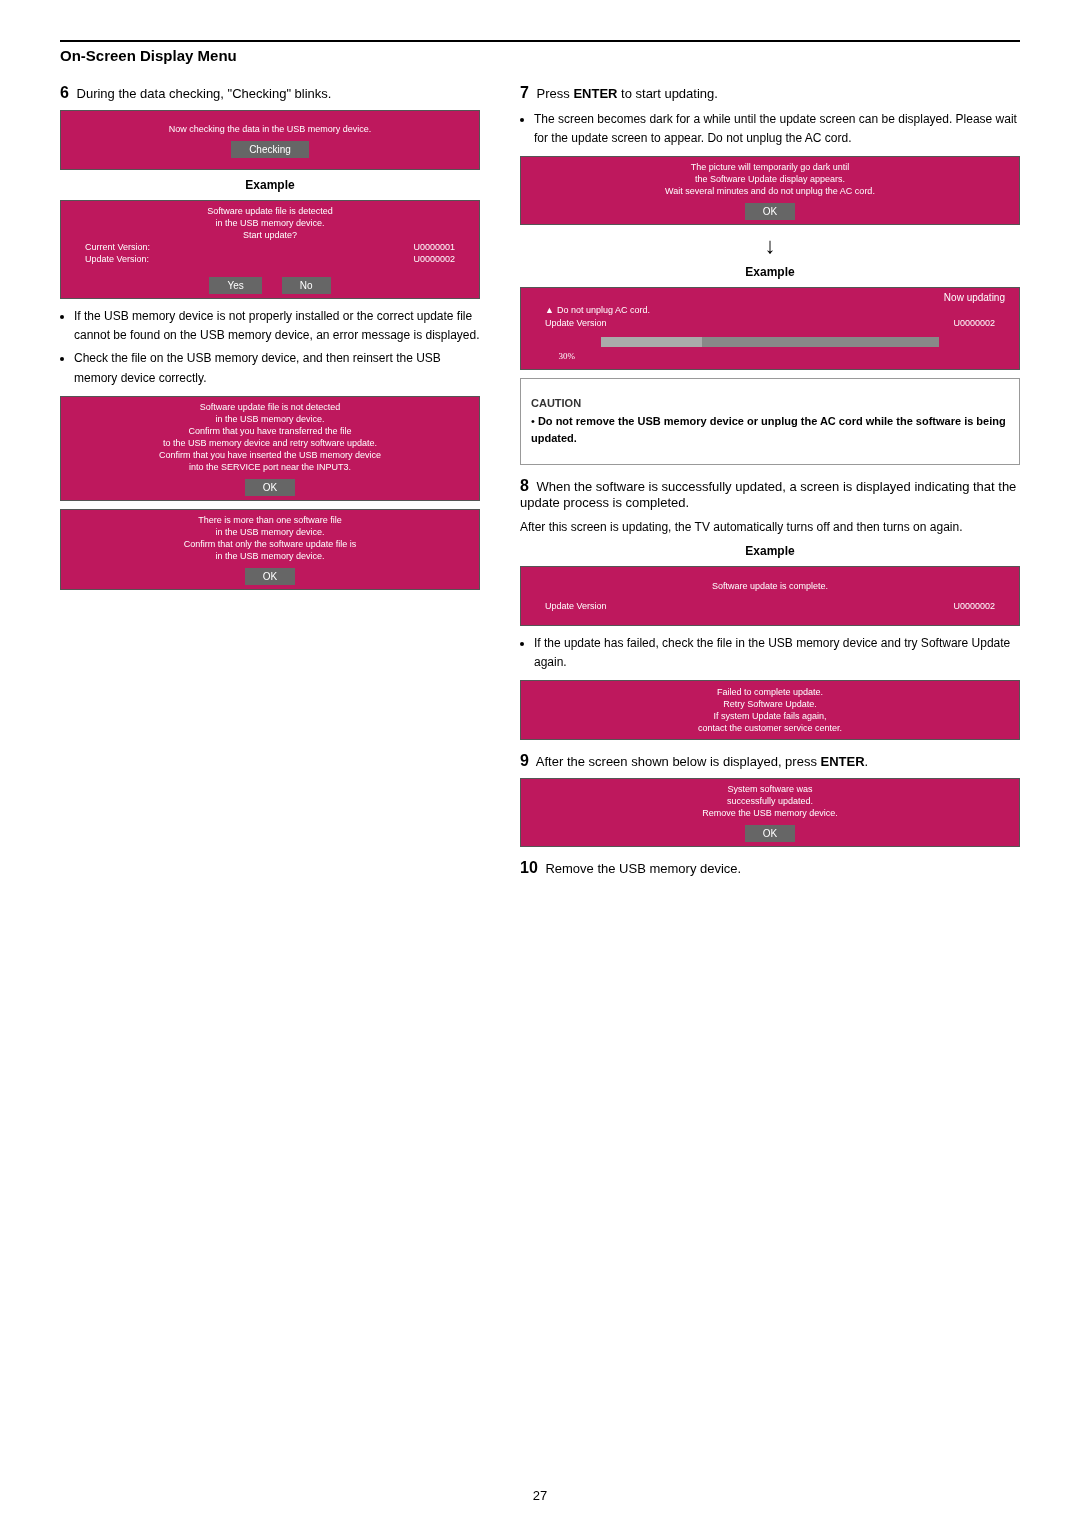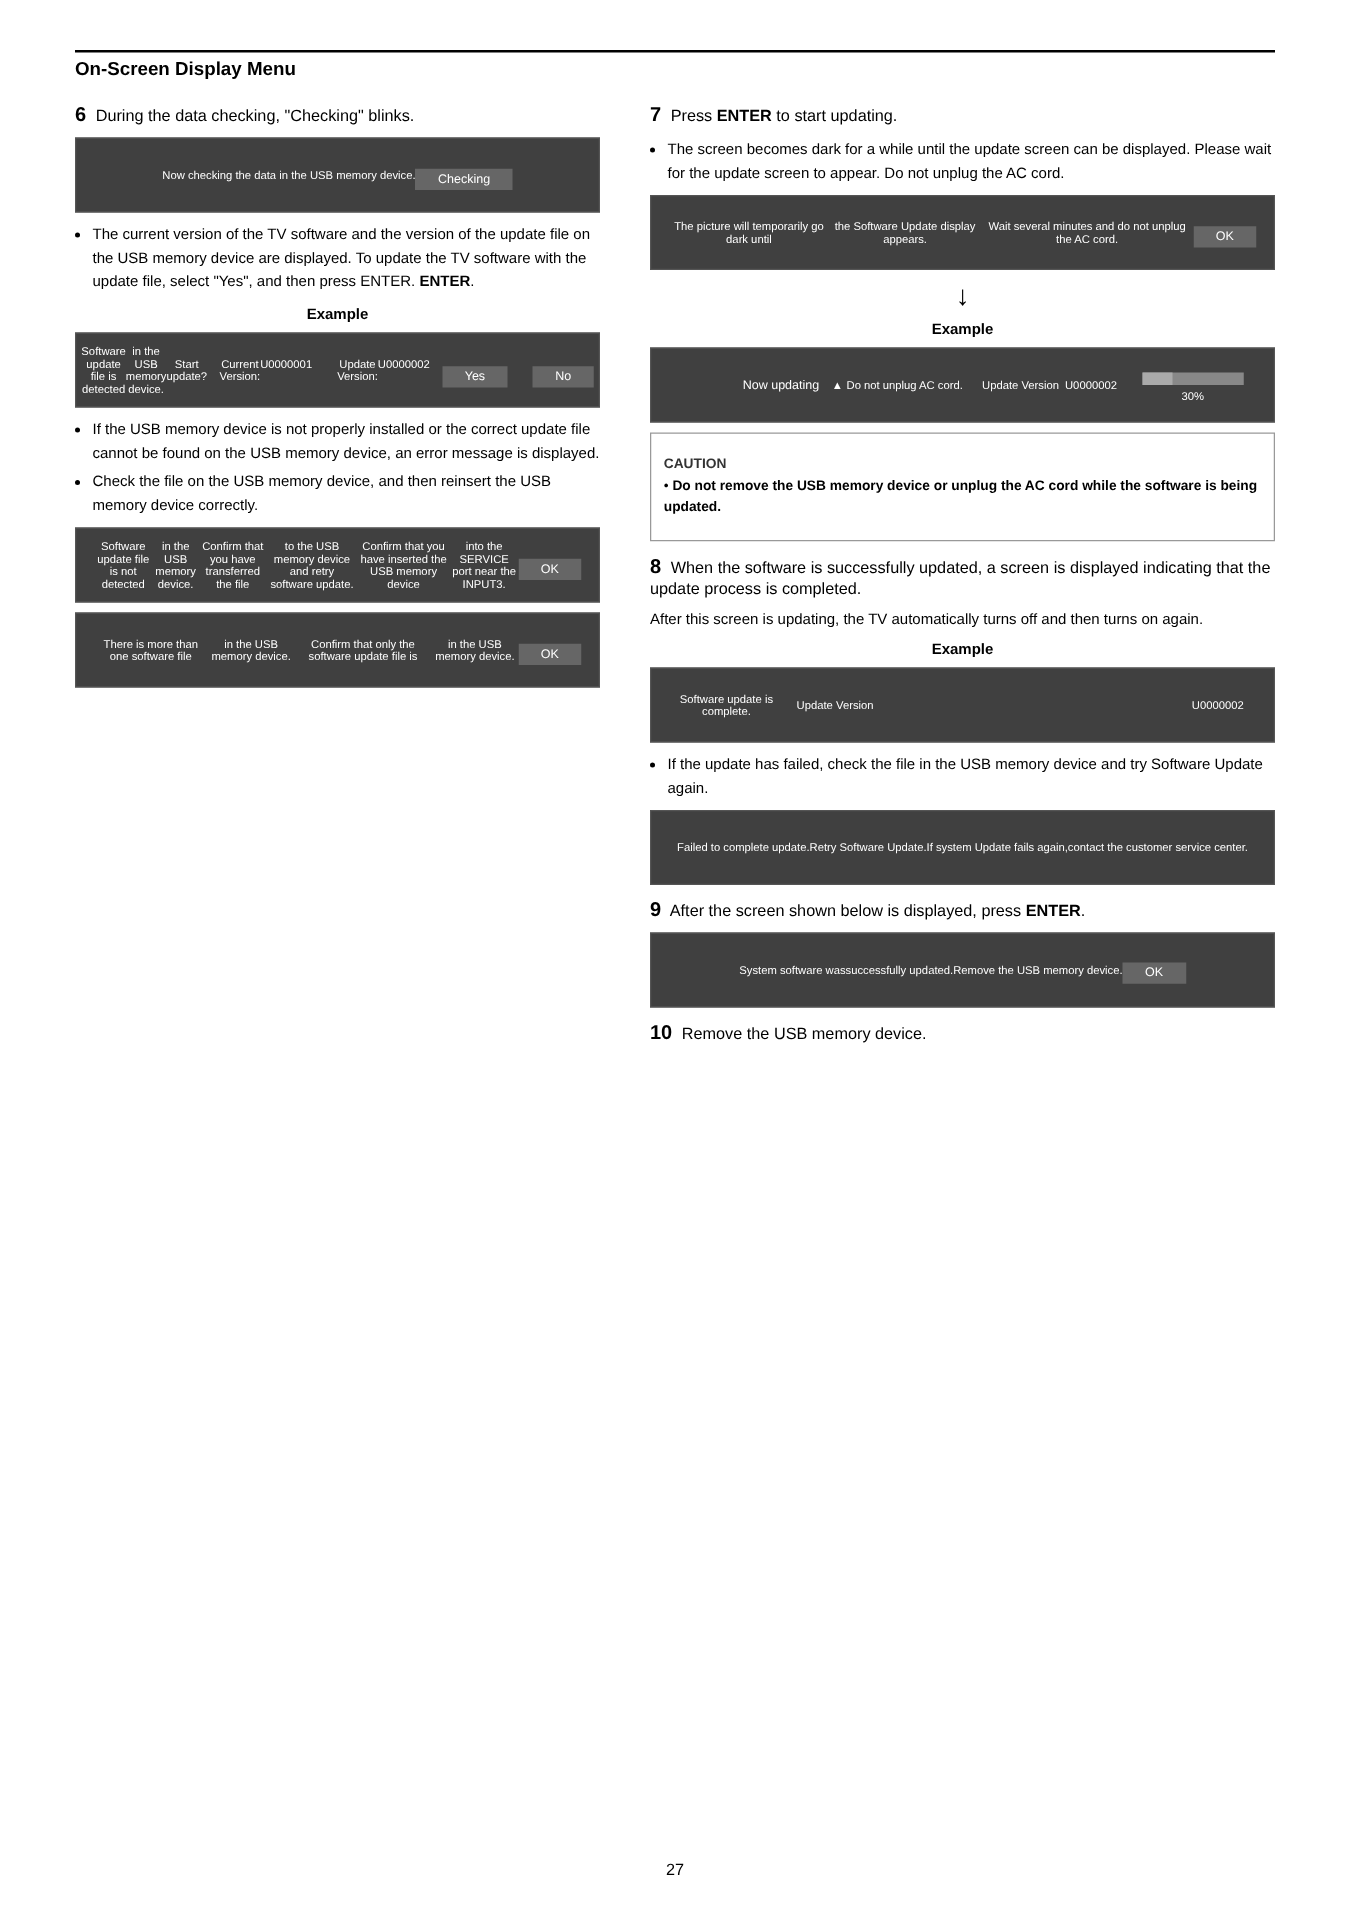--- a/index.html
+++ b/index.html
@@ -48,29 +48,30 @@
     }
 
     .step-number {
       font-weight: bold;
       font-size: 16px;
       margin-right: 4px;
     }
 
     
     .tv-screen {
-      background: #404040;
+      background: #be185d;
       color: #ffffff;
       border: 1px solid #555;
       padding: 4px 14px;
       margin: 8px 0;
       font-size: 10px;
       text-align: center;
       min-height: 60px;
       display: flex;
+      flex-direction: column;
       align-items: center;
       justify-content: center;
     }
 
     .tv-screen .tv-btn {
       background: #666;
       color: #fff;
       border: none;
       padding: 3px 18px;
       font-size: 10px;
@@ -197,25 +198,20 @@
       <div class="step-heading">
         <span class="step-number">6</span>
         <span>During the data checking, "Checking" blinks.</span>
       </div>
 
       <div class="tv-screen">
         <div class="small-line">Now checking the data in the USB memory device.</div>
         <button class="tv-btn">Checking</button>
       </div>
 
-      <ul class="bullet-list">
-        <li>
-          <span>The current version of the TV software and the version of the update file on the USB memory device are displayed. To update the TV software with the update file, select "Yes", and then press ENTER.</span> <strong>ENTER</strong>.
-        </li>
-      </ul>
 
       <div class="example-label">Example</div>
 
       <div class="tv-screen">
         <div class="small-line">Software update file is detected</div>
         <div class="small-line">in the USB memory device.</div>
         <div class="small-line">Start update?</div>
         <div class="label-value-row">
           <span>Current Version:</span>
           <span>U0000001</span>
@@ -284,21 +280,21 @@
           <span>Do not unplug AC cord.</span>
         </div>
         <div class="label-value-row">
           <span>Update Version</span>
           <span>U0000002</span>
         </div>
         <div style="width:90%; margin: 4px auto; position: relative;">
           <div class="progress-bar-outer">
             <div class="progress-bar-inner"></div>
           </div>
-          <div style="font-size:9px; text-align:center;">30%</div>
+          <div style="font-size:9px; text-align:left;font-family:Liberation Serif, serif;">30%</div>
         </div>
       </div>
 
       <div class="caution-box">
         <div class="caution-title">CAUTION</div>
         <div class="caution-text">
           • <strong>Do not remove the USB memory device or unplug the AC cord while the software is being updated.</strong>
         </div>
       </div>
 

